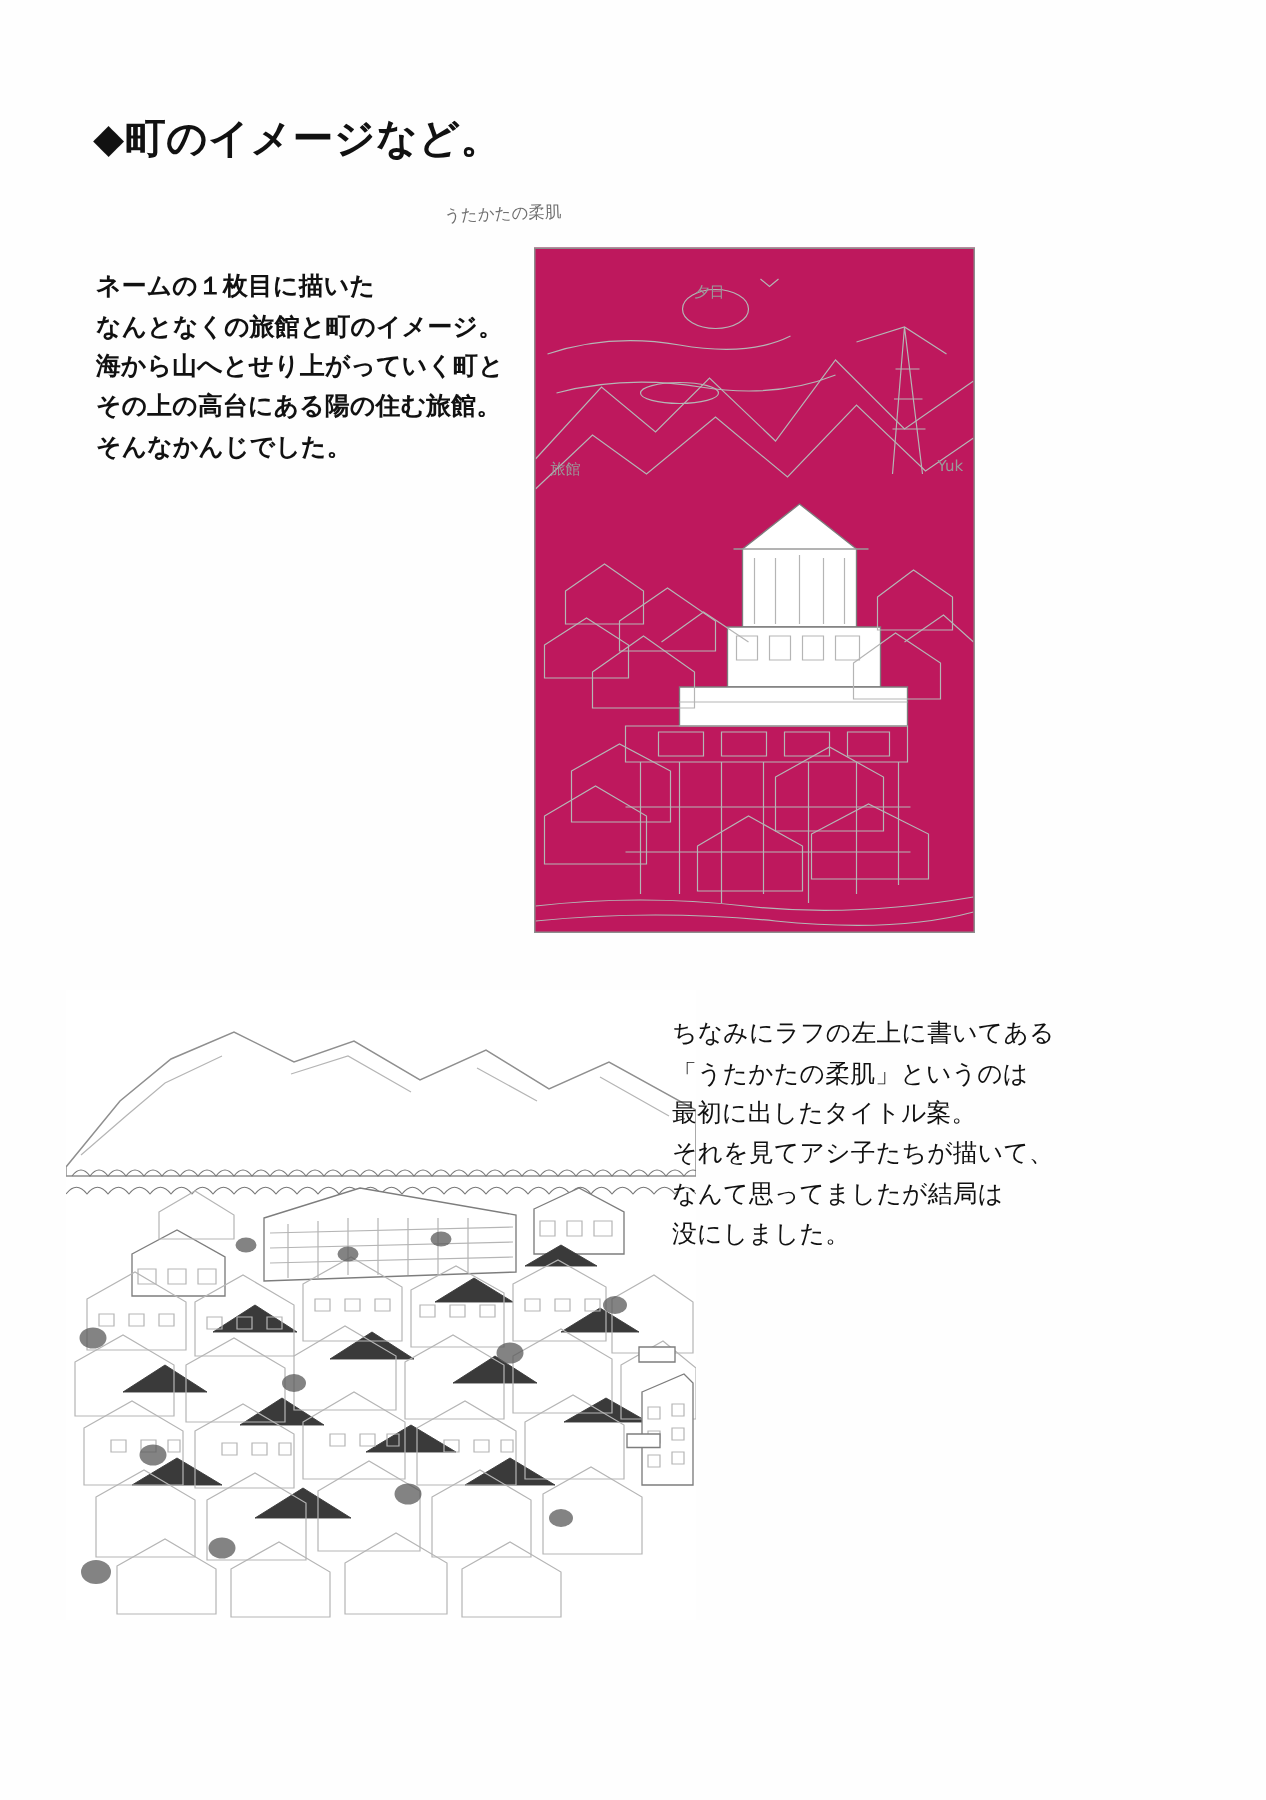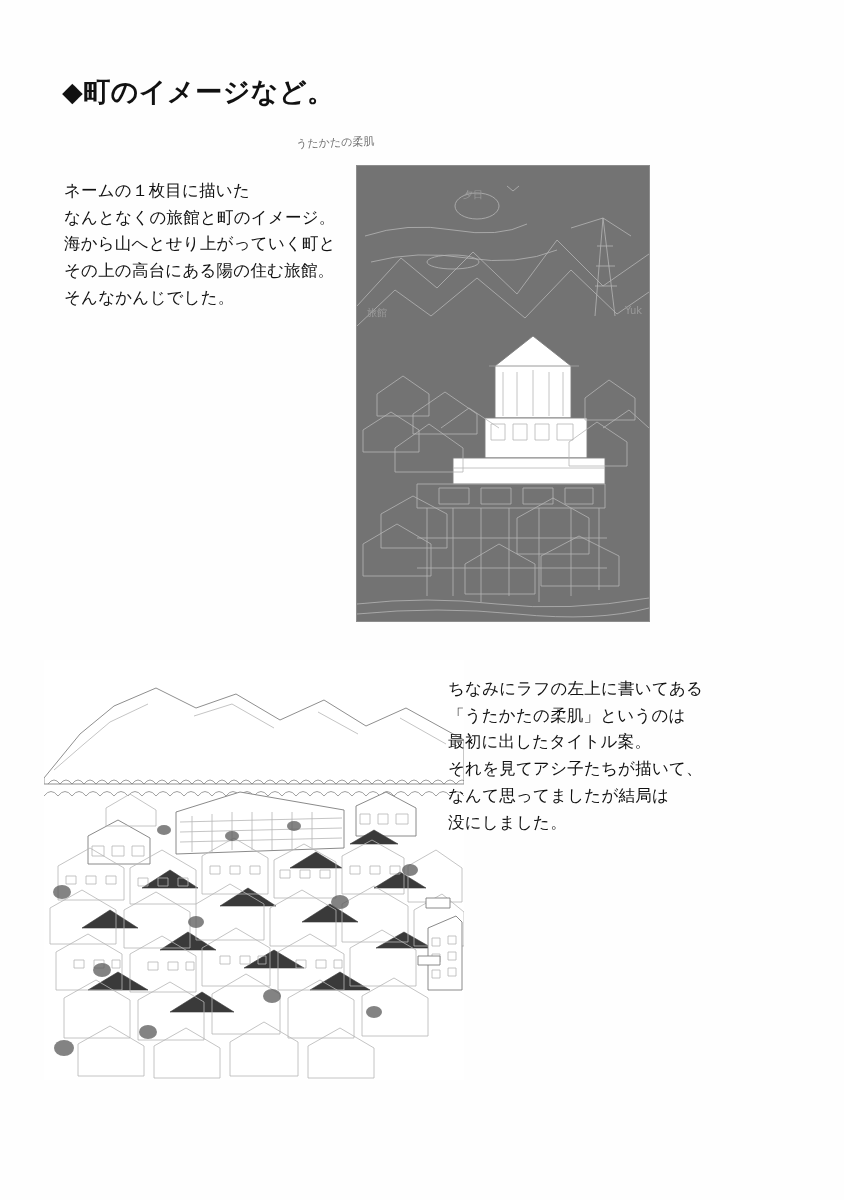--- a/index.html
+++ b/index.html
@@ -34,33 +34,33 @@
   }
 
   
   .textblock {
     position: absolute;
     font-size: 16.5px;
     line-height: 1.62;
     white-space: pre-line;
     letter-spacing: 0.2px;
   }
-  #text-block-1 { left: 64px; top: 178px; width: 300px; }
+  #text-block-1 { left: 64px; top: 178px; width: 300px; font-weight: bold; }
   #text-block-2 { left: 64px; top: 462px; width: 340px; }
   #text-block-3 { left: 448px; top: 676px; width: 340px; }
 
   
   .sketch-rough {
     position: absolute;
     left: 356px;
     top: 165px;
     width: 292px;
     height: 455px;
     border: 1px solid #8d8d8d;
-    background: #737373;
+    background: #be185d;
     overflow: hidden;
   }
   .sketch-rough-caption {
     position: absolute;
     left: 296px;
     top: 135px;
     font-size: 11px;
     color: #6f6f6f;
     font-family: "DejaVu Sans", "Liberation Sans", sans-serif;
     transform: rotate(-2deg);

